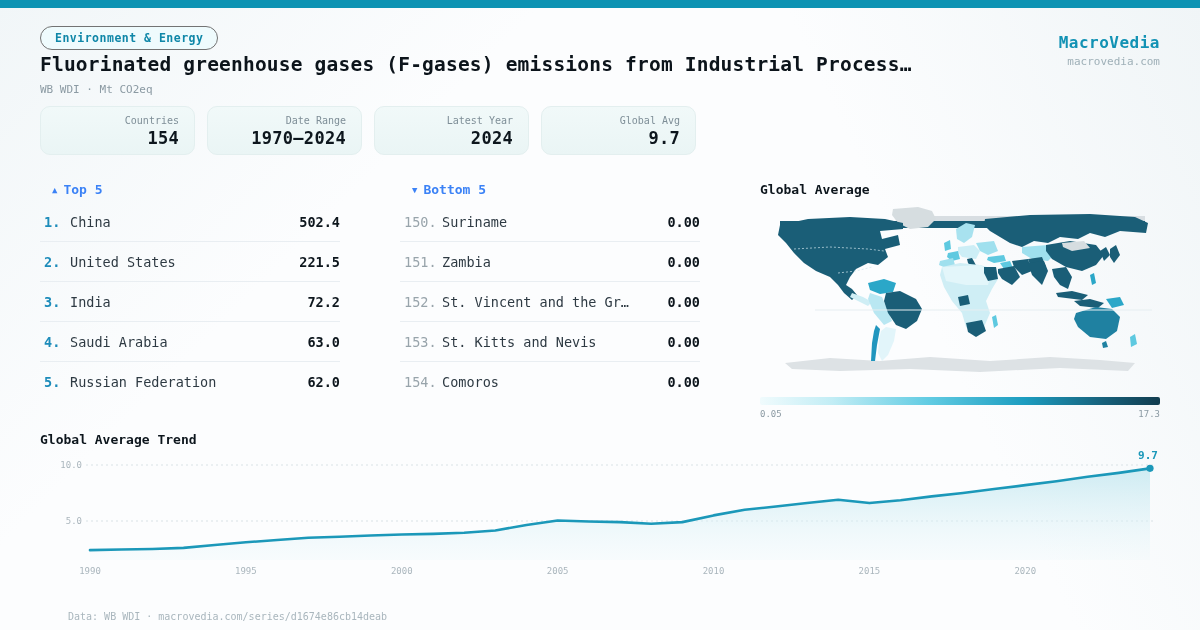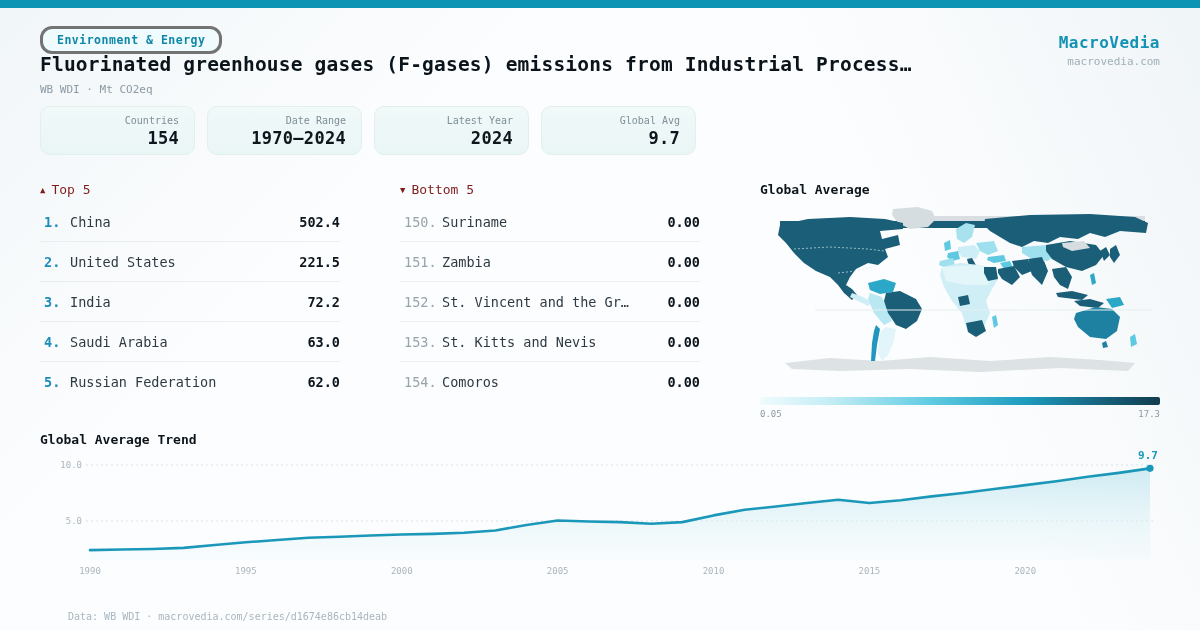--- a/index.html
+++ b/index.html
@@ -9,21 +9,21 @@
     background:#fcfdfe;
     font-family:"DejaVu Sans Mono","Liberation Mono",monospace;
     color:#10181f;
   }
   .bg-deco-left{position:absolute;inset:0;background:linear-gradient(135deg,#f1f6f8 0%,rgba(255,255,255,0) 30%);pointer-events:none;}
   .bg-deco-right{position:absolute;inset:0;background:linear-gradient(245deg,#f0f5f7 0%,rgba(255,255,255,0) 28%);pointer-events:none;}
   .topbar{position:absolute;left:0;top:0;width:1200px;height:8px;background:#0d93b3;}
   .badge{
     position:absolute;left:40px;top:26px;
     font-size:11.5px;font-weight:bold;color:#0f87a8;
-    background:#effbfd;border:3px solid #737373;border-radius:12px;
+    background:#effbfd;border:1px solid #737373;border-radius:12px;
     padding:4px 14px;letter-spacing:.5px;
   }
   .brand{position:absolute;right:40px;top:33px;text-align:right;}
   .brand-name{font-size:16px;font-weight:bold;color:#1292b4;letter-spacing:.5px;}
   .brand-url{font-size:11px;color:#9fb0b8;margin-top:3px;}
   .title{
     position:absolute;left:40px;top:53px;width:990px;
     font-size:19.5px;font-weight:bold;color:#0c141b;
     white-space:nowrap;overflow:hidden;letter-spacing:.2px;
   }
@@ -32,21 +32,21 @@
   .stat-card{
     width:155px;height:49px;padding:8px 15px;
     background:linear-gradient(180deg,#f1f9f9,#eaf5f5);
     border:1px solid #e3efef;border-radius:10px;text-align:right;
   }
   .stat-label{font-size:10px;color:#7e8e97;}
   .stat-value{font-size:17px;font-weight:bold;color:#0d161d;margin-top:2px;letter-spacing:.3px;margin-left:12px;}
   .list{position:absolute;top:182px;width:300px;}
   .list.top5{left:40px;}
   .list.bottom5{left:400px;}
-  .list-header{font-size:13px;font-weight:normal;color:#7f1d1d;height:20px;}
+  .list-header{font-size:13px;font-weight:bold;color:#3b82f6;height:20px;margin-left:12px;}
   .list-header .tri{font-size:9px;vertical-align:1px;margin-right:6px;}
   .row{display:flex;align-items:center;height:40px;border-bottom:1px solid #e9eef2;font-size:13.5px;}
   .row:last-child{border-bottom:none;}
   .rank{font-weight:bold;color:#1d8cba;width:30px;flex:none;padding-left:4px;}
   .rank.gray{color:#98a4ab;width:42px;font-weight:normal;}
   .cname{flex:1;color:#2e3a43;white-space:nowrap;overflow:hidden;}
   .cvalue{font-weight:bold;color:#0d161d;text-align:right;flex:none;}
   .mapcol{position:absolute;left:760px;top:182px;width:400px;}
   .map-title{font-size:13px;font-weight:bold;color:#0d161d;height:20px;}
   .map-wrap{margin-top:3px;}

